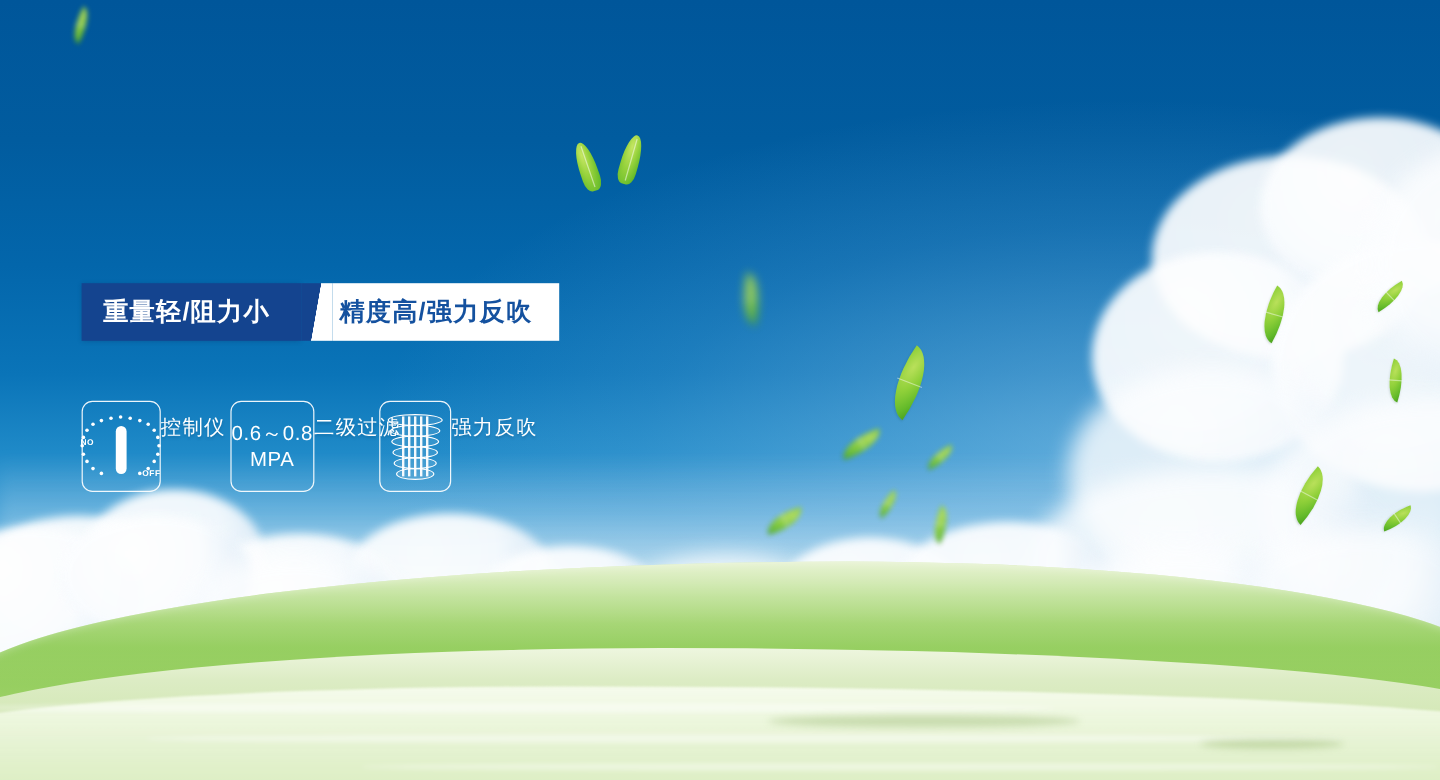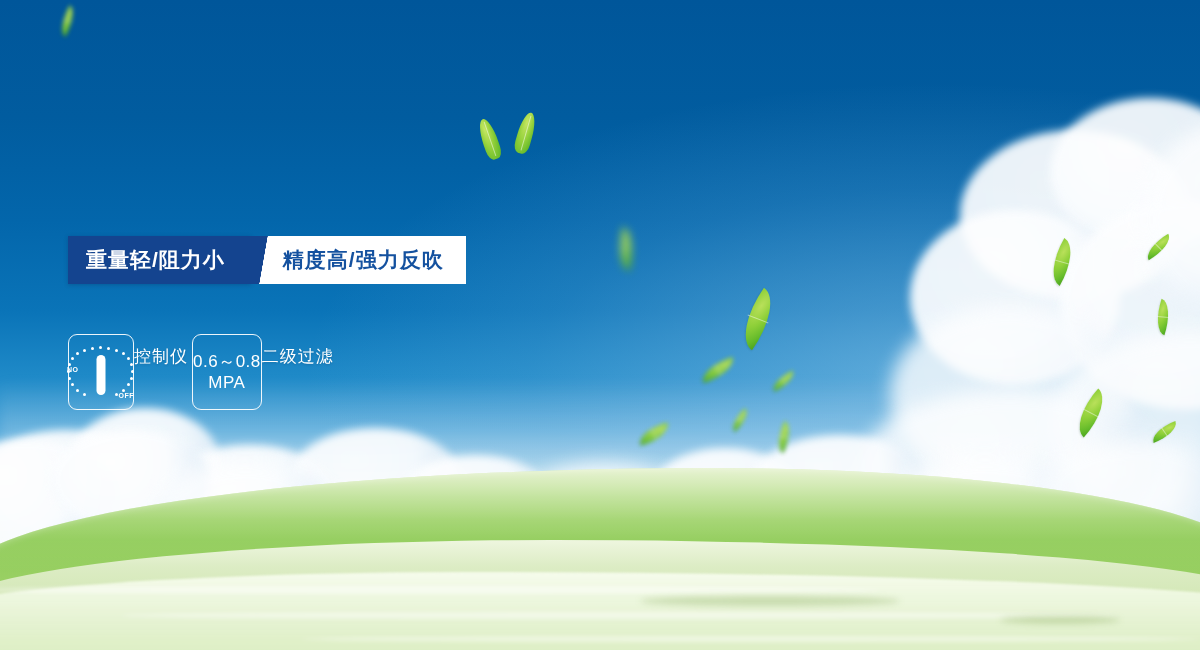--- a/index.html
+++ b/index.html
@@ -339,17 +339,35 @@
     </div>
 
     <div class="feature">
       <div class="ficon">
         <div class="ftext nowrap">0.6～0.8</div>
         <div class="ftext nowrap">MPA</div>
       </div>
       <div class="flabel">二级过滤</div>
     </div>
 
+    <div class="feature">
+      <div class="ficon">
+        <div class="blow">
+          <span class="bar" style="left:18px;"></span>
+          <span class="bar" style="left:23px;"></span>
+          <span class="bar" style="left:28px;"></span>
+          <span class="bar" style="left:33px;"></span>
+          <span class="bar" style="left:38px;"></span>
+          <span class="ring" style="top:2px; width:44px;"></span>
+          <span class="ring" style="top:11px;width:40px;"></span>
+          <span class="ring" style="top:20px;width:38px;"></span>
+          <span class="ring" style="top:29px;width:36px;"></span>
+          <span class="ring" style="top:38px;width:34px;"></span>
+          <span class="ring" style="top:47px;width:30px;"></span>
+        </div>
+      </div>
+      <div class="flabel">强力反吹</div>
+    </div>
 
 
 
   </div>
 </div>
 
 </body></html>

